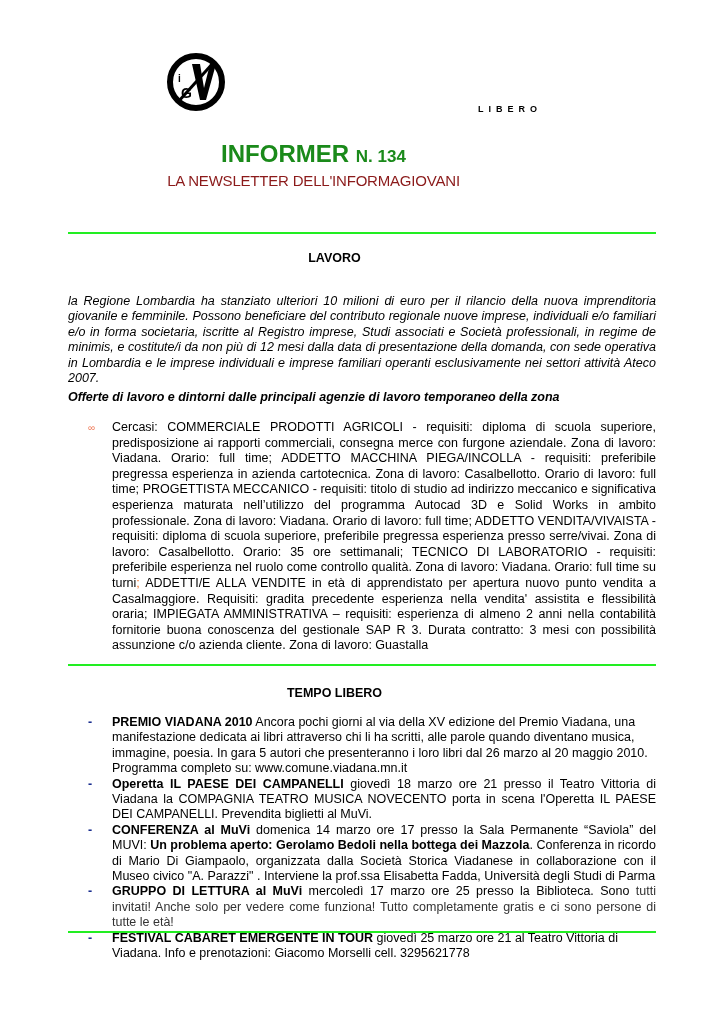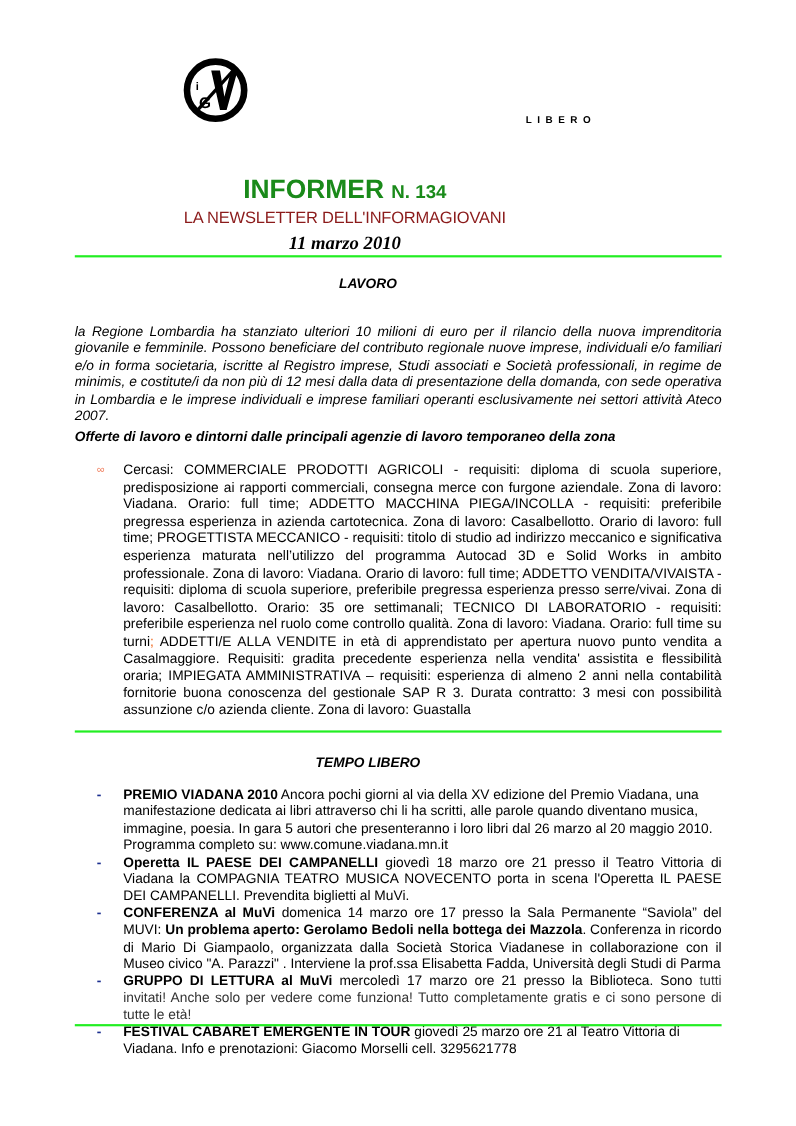--- a/index.html
+++ b/index.html
@@ -12,33 +12,33 @@
   .logo-word { position: absolute; top: 10px; left: 64px; font-weight: bold;
                font-family: "Liberation Sans", sans-serif; font-size: 40px; letter-spacing: -1px;
                white-space: nowrap; line-height: 44px; }
   .logo-green { color: #1f8f2a; }
   .logo-black { color: #000; }
   .logo-v { font-size: 62px; position: relative; top: 8px; display: inline-block; transform: scaleX(1.05); }
   .logo-sub { position: absolute; left: 312px; top: 54px; font-size: 9px; font-weight: bold;
               letter-spacing: 5px; color: #000; }
 
   
-  .title { position: absolute; top: 140px; left: 0; width: 627px; text-align: center; margin-top: 19px; }
+  .title { position: absolute; top: 140px; left: 0; width: 627px; text-align: center; }
   .title-main { font-family: "Liberation Sans", sans-serif; font-weight: bold; color: #1a8a1a;
                 font-size: 24px; line-height: 28px; }
   .title-main .num { font-size: 17px; }
   .title-sub { color: #8b1a1a; font-size: 15px; line-height: 20px; letter-spacing: -0.2px; }
   .title-date { font-family: "Liberation Serif", serif; font-style: italic; font-weight: bold;
                 font-size: 17px; line-height: 22px; margin-top: 1px; }
 
   .rule { position: absolute; left: 68px; width: 588px; height: 2px; background: #22ee22; }
 
   
   .section-title { position: absolute; left: 0; width: 669px; text-align: center;
-                   font-size: 12.5px; font-weight: bold; font-style: italic; }
+                   font-size: 12.5px; font-weight: bold; }
   .block { position: absolute; left: 68px; width: 588px; font-size: 12.5px; line-height: 15.4px; }
   .it { font-style: italic; }
   .justify { text-align: justify; margin-top: 16px; }
   .bold { font-weight: bold; }
   .link { color: #1a66cc; }
 
   .bullet-list { position: absolute; left: 88px; width: 568px; font-size: 12.5px; line-height: 15.4px; }
   .bullet-item { position: relative; padding-left: 24px; text-align: justify; }
   .bullet-mark { position: absolute; left: 0; top: 0; font-size: 10px; color: #f08060; }
   .dash-mark { position: absolute; left: 0; top: 0; font-weight: bold; color: #1a2e8f; }
@@ -58,21 +58,20 @@
   </svg>
   <div class="logo-sub">LIBERO</div>
 </div>
 
 <div class="title">
   <div class="title-main">
     <span>INFORMER</span>
     <span class="num">N. 134</span>
   </div>
   <div class="title-sub">LA NEWSLETTER DELL'INFORMAGIOVANI</div>
-  <div class="title-date">11  marzo 2010</div>
 </div>
 
 <div class="rule" style="top:232px"></div>
 
 <div class="section-title" style="top:251px">LAVORO</div>
 
 <div class="block" style="top:278px">
   <div class="it justify">la Regione Lombardia ha stanziato ulteriori 10 milioni di euro per il rilancio della nuova imprenditoria giovanile e femminile.   Possono beneficiare del contributo regionale nuove imprese, individuali e/o familiari e/o in forma societaria, iscritte al Registro imprese, Studi associati e Società professionali, in regime de minimis, e costitute/i da non più di 12 mesi dalla data di presentazione della domanda, con sede operativa in Lombardia e le imprese individuali e imprese familiari operanti esclusivamente nei settori attività Ateco 2007.</div>
 </div>
 
@@ -97,21 +96,21 @@
   <div class="bullet-item">
     <span class="dash-mark">-</span>
     <span class="bold">Operetta IL PAESE DEI CAMPANELLI</span><span> giovedì 18 marzo ore 21  presso il Teatro Vittoria di Viadana la COMPAGNIA TEATRO MUSICA NOVECENTO porta in scena l'Operetta IL PAESE DEI CAMPANELLI. Prevendita biglietti al MuVi.</span>
   </div>
   <div class="bullet-item">
     <span class="dash-mark">-</span>
     <span class="bold">CONFERENZA al MuVi</span><span> domenica 14 marzo ore 17 presso la Sala Permanente “Saviola” del MUVI: </span><span class="bold">Un problema aperto: Gerolamo Bedoli nella bottega dei Mazzola</span><span>. Conferenza in ricordo di Mario Di Giampaolo, organizzata dalla Società Storica Viadanese in collaborazione con il Museo civico "A. Parazzi" . Interviene la prof.ssa Elisabetta Fadda, Università degli Studi di Parma</span>
   </div>
   <div class="bullet-item">
     <span class="dash-mark">-</span>
-    <span class="bold">GRUPPO DI LETTURA al MuVi</span><span> mercoledì 17 marzo ore 21 presso la Biblioteca. Sono </span><span class="grey">tutti invitati! Anche solo per vedere come funziona! Tutto completamente gratis e ci sono persone di tutte le età!</span>
+    <span class="bold">GRUPPO DI LETTURA al MuVi</span><span> mercoledì 17 marzo ore 25 presso la Biblioteca. Sono </span><span class="grey">tutti invitati! Anche solo per vedere come funziona! Tutto completamente gratis e ci sono persone di tutte le età!</span>
   </div>
   <div class="bullet-item" style="text-align:left">
     <span class="dash-mark">-</span>
     <span class="bold">FESTIVAL CABARET EMERGENTE IN TOUR</span><span> giovedì 25 marzo ore 21 al Teatro Vittoria di Viadana. Info e prenotazioni: Giacomo Morselli cell. 3295621778</span>
   </div>
 </div>
 
 <div class="rule" style="top:931px"></div>
 
 </body></html>

